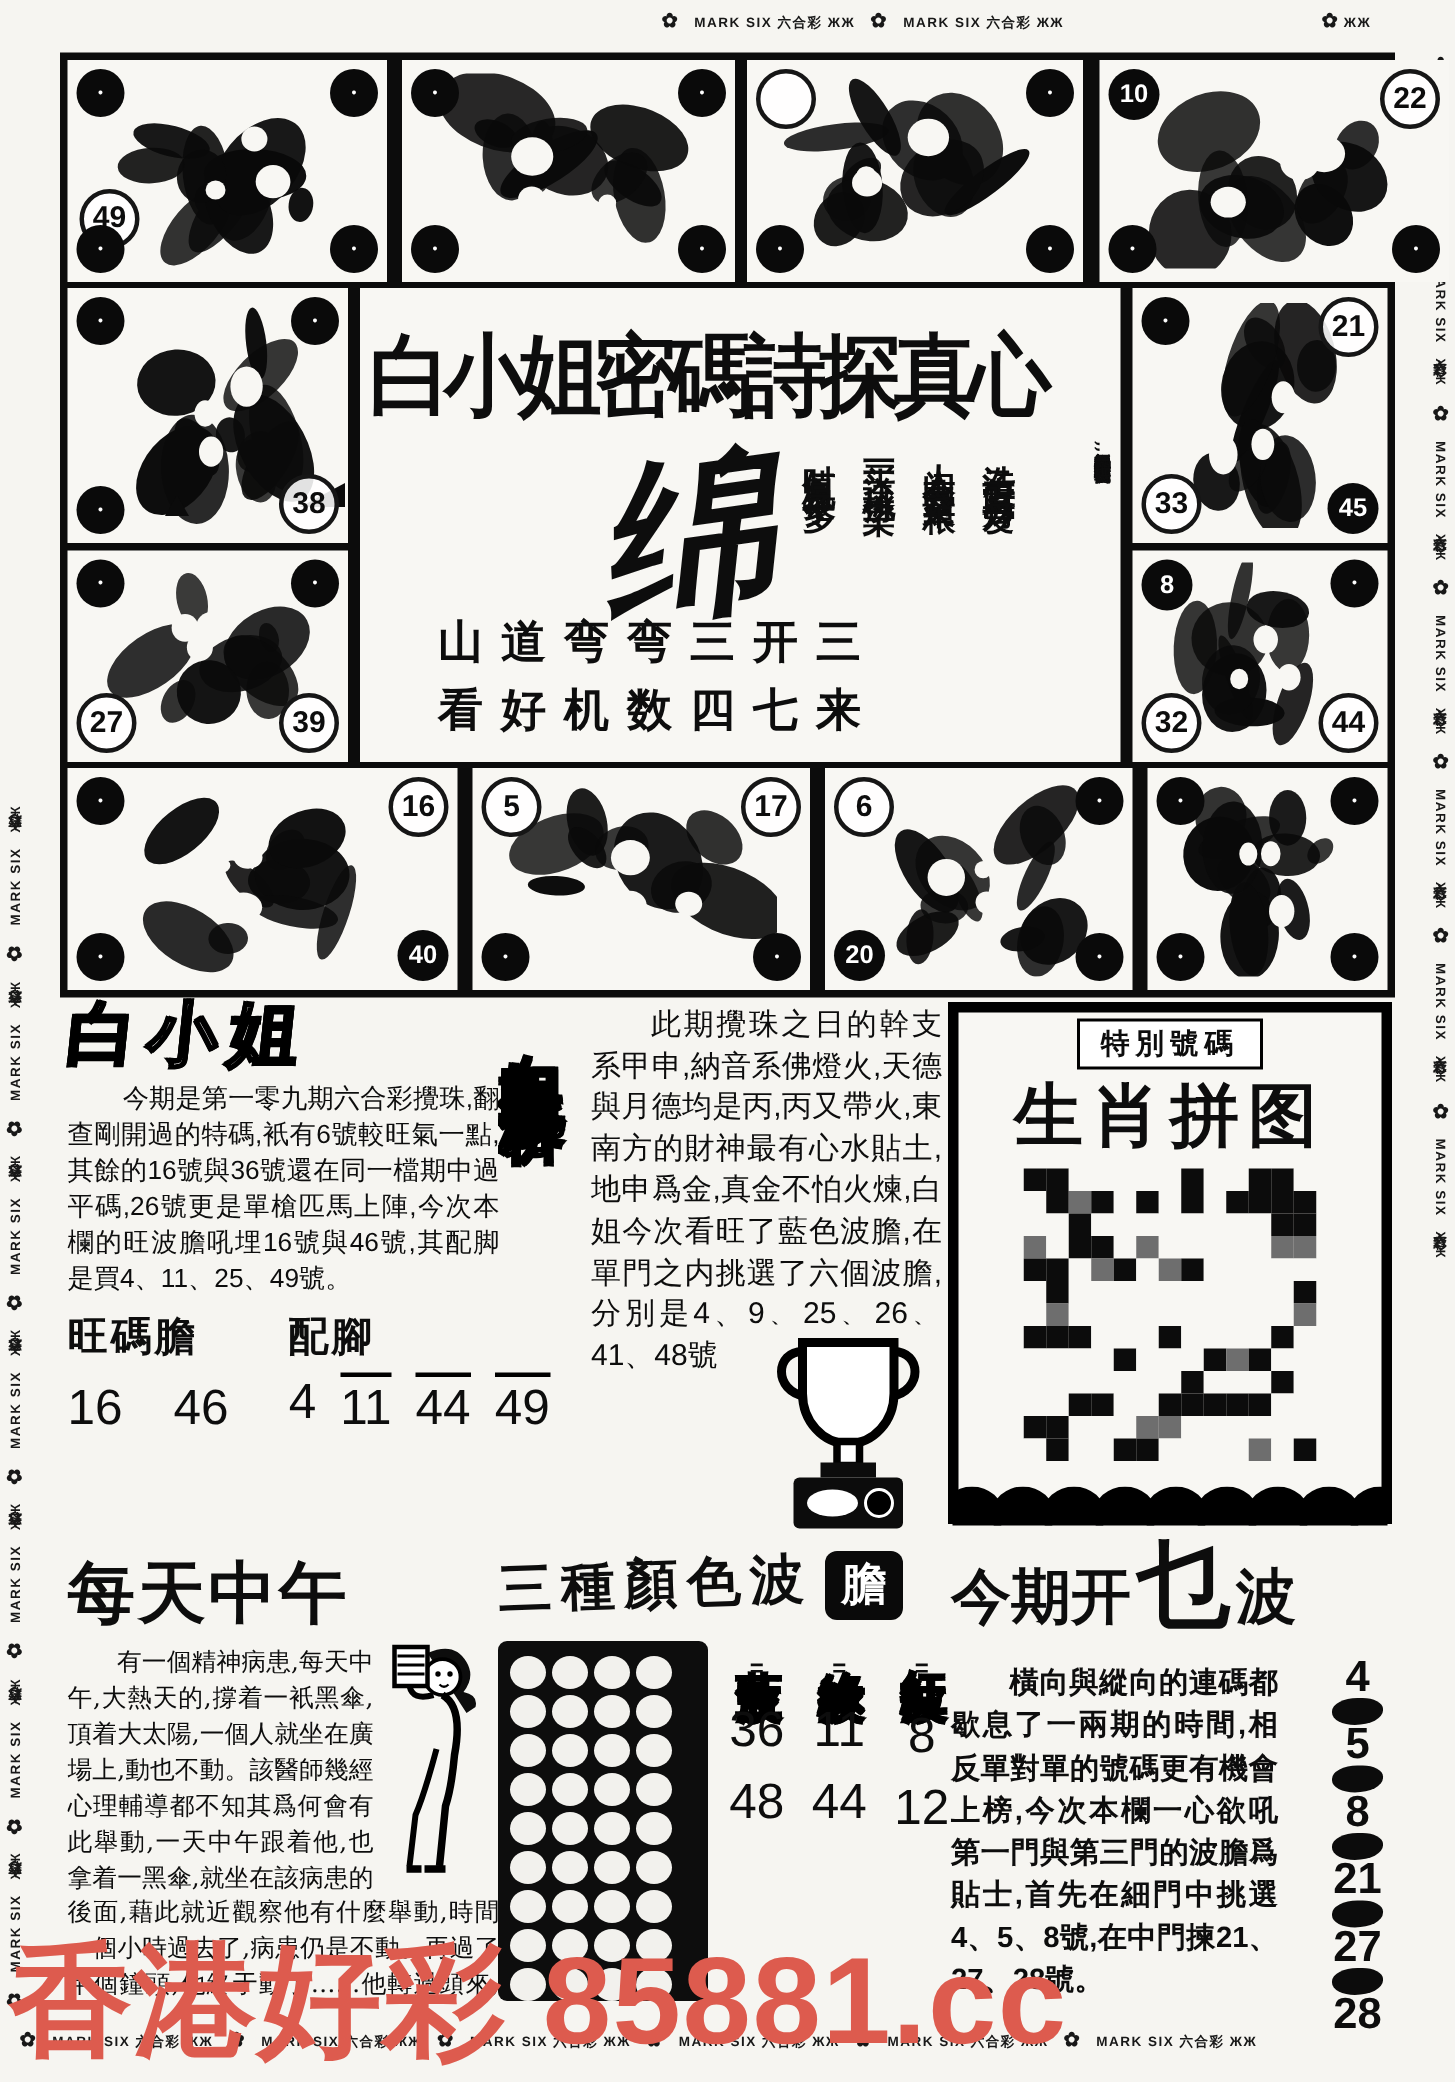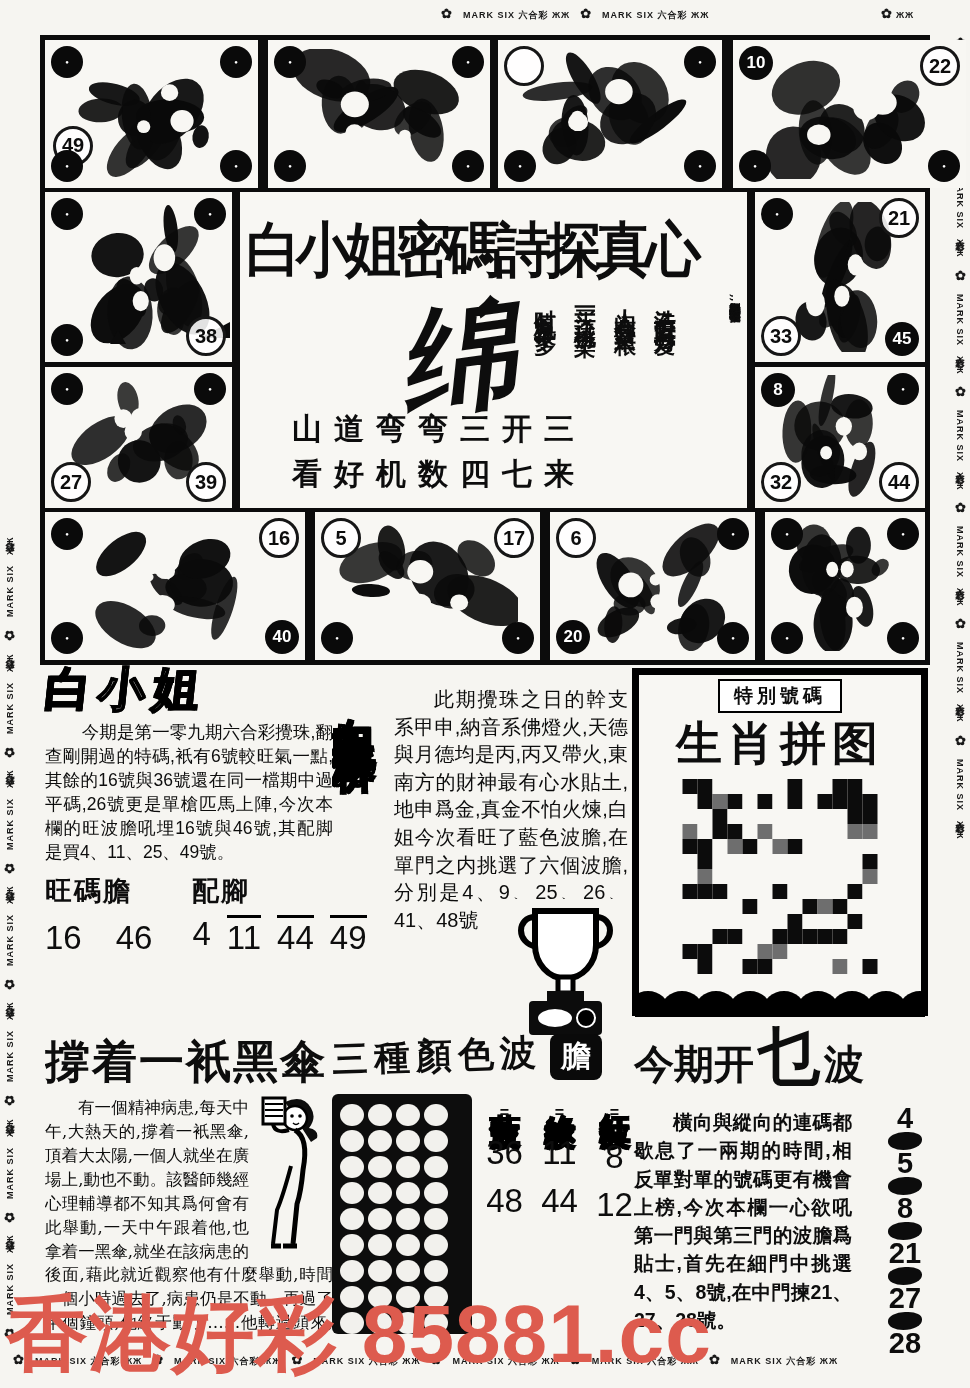--- a/index.html
+++ b/index.html
@@ -52,21 +52,21 @@
   .bodytxt{text-align:justify;}
   #rec-body{margin-top:8px;font-size:17.5px;line-height:1.38;text-indent:2.1em;font-weight:500;}
   #rec-headers{display:flex;gap:60px;margin-top:8px;font-size:27px;font-weight:900;letter-spacing:2px;}
   #rec-numbers{display:flex;align-items:flex-end;gap:22px;margin-top:6px;font-size:33px;
                font-family:"Liberation Sans",sans-serif;}
   #dan-list{display:flex;gap:34px;} #leg-list{display:flex;gap:16px;margin-left:18px;}
   .numbar{border-top:3px solid #000;padding-top:1px;}
   .artifact{position:absolute;background:#0b0b0b;}
   #art1{left:110px;top:330px;width:16px;height:14px;clip-path:polygon(50% 0,100% 100%,0 100%);}
   #art2{left:200px;top:322px;width:30px;height:16px;clip-path:polygon(100% 0,100% 100%,0 100%);}
-  #analysis{left:332px;top:684px;width:298px;height:355px;overflow:hidden;}
+  #analysis{left:332px;top:668px;width:298px;height:355px;overflow:hidden;}
   #ana-title{position:absolute;left:0;top:0;height:352px;writing-mode:vertical-rl;font-size:44px;
              font-weight:900;font-family:"DejaVu Serif",serif;letter-spacing:6px;line-height:1;}
   #ana-body{position:absolute;left:62px;top:2px;width:234px;font-size:20px;line-height:1.38;
             text-indent:2em;font-weight:500;}
   #trophy{position:absolute;right:2px;bottom:0;width:125px;height:140px;background:#f6f5f1;}
   #zodiac{left:632px;top:668px;width:296px;height:348px;border:7px solid #000;background:#f8f7f3;box-sizing:border-box;}
   #zod-tab{position:absolute;top:4px;left:50%;transform:translateX(-50%);border:2px solid #000;
            padding:2px 14px;font-size:19px;font-weight:900;letter-spacing:4px;background:#fff;white-space:nowrap;}
   #zod-title{position:absolute;top:38px;left:0;right:0;text-align:center;font-size:46px;font-weight:900;
              letter-spacing:6px;font-family:"DejaVu Serif",serif;}
@@ -622,21 +622,21 @@
         <div></div>
         <div></div>
         <div></div>
         <div></div>
         <div></div>
         <div></div>
       </div>
   </div>
 
   <div id="joke" class="sect">
-    <div id="joke-title">撐着一衹黑傘</div>
+    <div id="joke-title">每天中午</div>
     <svg id="joke-fig" viewBox="0 0 78 160">
       <path d="M30 6 q18 -8 26 6 q6 10 -2 20 q10 2 8 10 l-6 4" fill="#0d0d0d"></path>
       <circle cx="40" cy="22" r="12" fill="#fff" stroke="#000" stroke-width="2.5"></circle>
       <circle cx="37" cy="20" r="1.8" fill="#000"></circle>
         <circle cx="45" cy="20" r="1.8" fill="#000"></circle>
       <path d="M38 27 q3 3 6 0" fill="none" stroke="#000" stroke-width="1.5"></path>
       <rect x="8" y="2" width="22" height="26" fill="#fff" stroke="#000" stroke-width="3"></rect>
       <path d="M10 8 h18 M10 14 h18 M10 20 h18" stroke="#000" stroke-width="2"></path>
       <path d="M34 34 q-14 4 -16 -6" fill="none" stroke="#000" stroke-width="4"></path>
       <path d="M40 34 q14 8 8 40 q-2 22 -6 34 l-4 40" fill="none" stroke="#000" stroke-width="5"></path>

